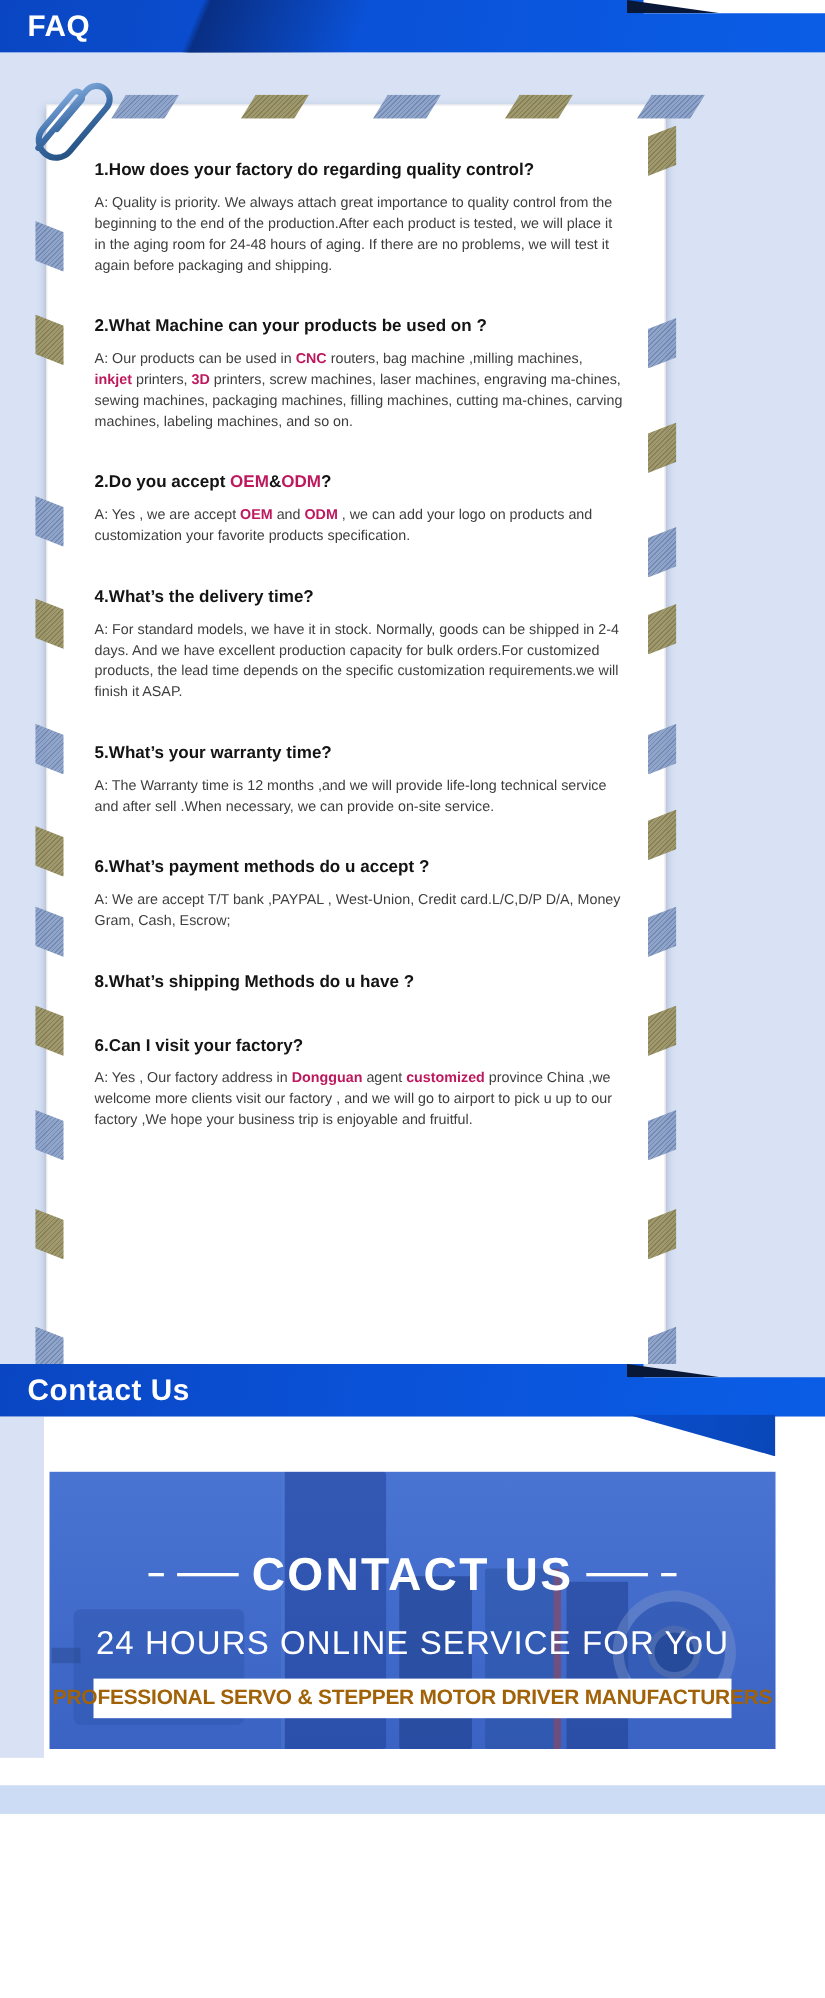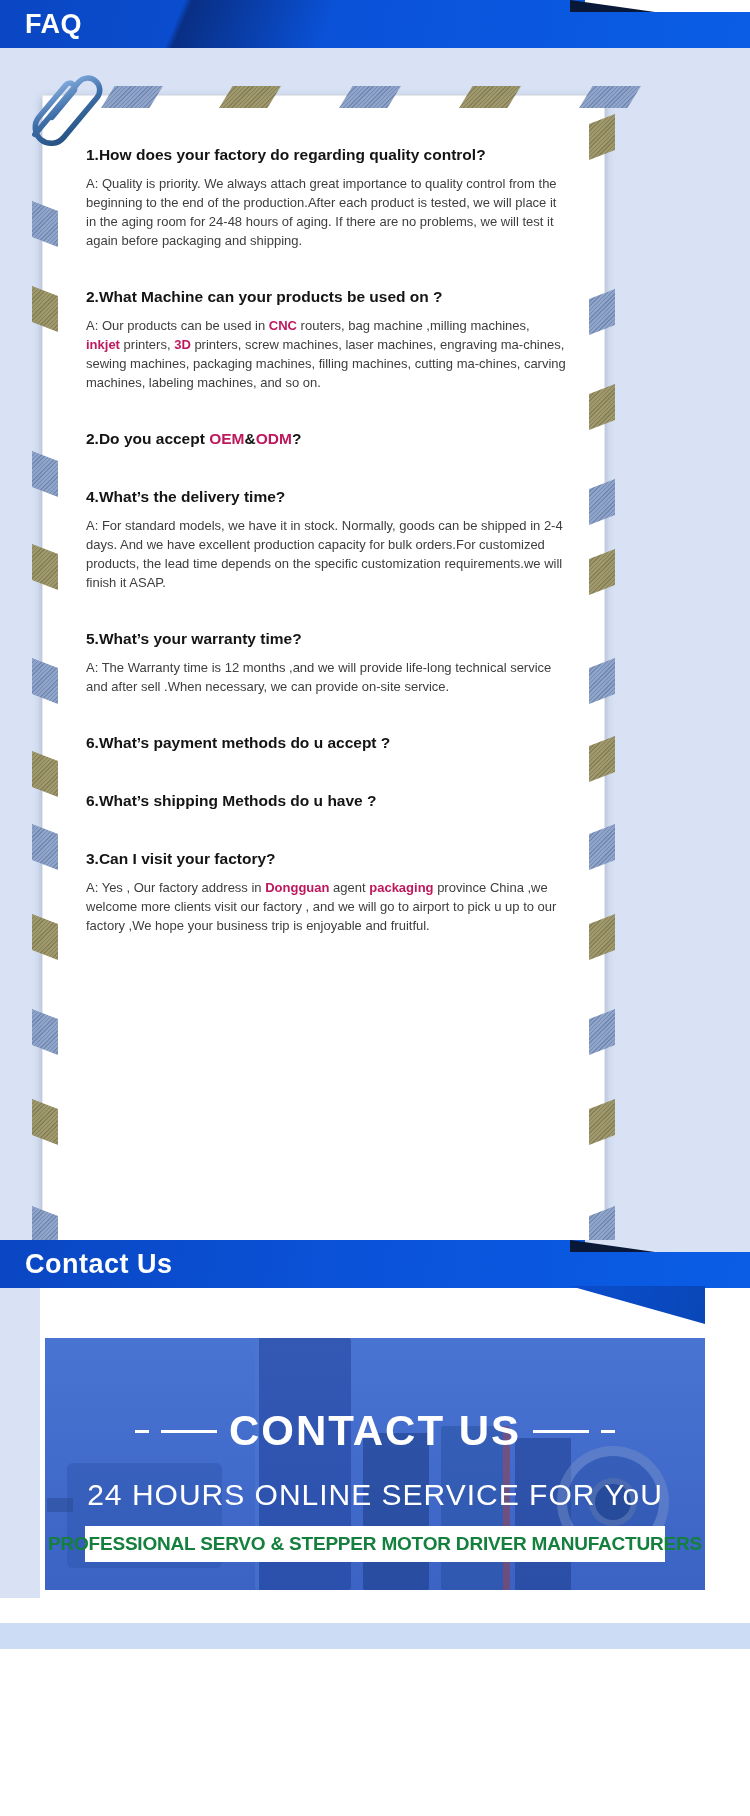--- a/index.html
+++ b/index.html
@@ -66,21 +66,21 @@
 
   .hero-line1{position:absolute;left:0;top:72px;width:100%;display:flex;align-items:center;
       justify-content:center;gap:12px;color:#fff;z-index:3;}
   .hero-title{font-size:42px;font-weight:700;letter-spacing:2px;line-height:1;}
   .hline{height:3px;background:#ffffff;}
   .hline.long{width:56px;}  .hline.short{width:14px;}
   .hero-sub{position:absolute;left:0;top:140px;width:100%;text-align:center;color:#ffffff;
       font-size:30px;font-weight:400;letter-spacing:1px;z-index:3;}
   .hero-bar{position:absolute;left:40px;top:188px;width:580px;height:36px;background:#ffffff;
       display:flex;align-items:center;justify-content:center;z-index:3;}
-  .hero-bar span{color:#15803d;font-size:19px;font-weight:700;letter-spacing:-.2px;white-space:nowrap;}
+  .hero-bar span{color:#a16207;font-size:19px;font-weight:700;letter-spacing:-.2px;white-space:nowrap;}
 </style>
 </head>
 <body>
 
 <div class="page">
 
   <div class="banner-wrap faq">
     <div class="banner-bar"></div>
     <div class="banner-shade"></div>
     <div class="banner-stepdark"></div>
@@ -105,38 +105,40 @@
           <div class="qa-item">
             <h3><span>1.How does your factory do regarding quality control?</span></h3>
             <p><span>A: Quality is priority. We always attach great importance to quality control from the beginning to the end of the production.After each product is tested, we will place it in the aging room for 24-48 hours of aging. If there are no problems, we will test it again before packaging and shipping.</span></p>
           </div>
           <div class="qa-item">
             <h3><span>2.What Machine can your products be used on ?</span></h3>
             <p><span>A: Our products can be used in </span><span class="red">CNC</span><span> routers, bag machine ,milling machines, </span><span class="red">inkjet</span><span> printers, </span><span class="red">3D</span><span> printers, screw machines, laser machines, engraving ma-chines, sewing machines, packaging machines, filling machines, cutting ma-chines, carving machines, labeling machines, and so on.</span></p>
           </div>
           <div class="qa-item">
             <h3><span>2.Do you accept </span><span class="red">OEM</span><span>&amp;</span><span class="red">ODM</span><span>?</span></h3>
+            <p><span>A: Yes , we are accept </span><span class="red">OEM</span><span> and </span><span class="red">ODM</span><span> , we can add your logo on products and customization your favorite products specification.</span></p>
           </div>
           <div class="qa-item">
             <h3><span>4.What’s the delivery time?</span></h3>
             <p><span>A: For standard models, we have it in stock. Normally, goods can be shipped in 2-4 days. And we have excellent production capacity for bulk orders.For customized products, the lead time depends on the specific customization requirements.we will finish it ASAP.</span></p>
           </div>
           <div class="qa-item">
             <h3><span>5.What’s your warranty time?</span></h3>
             <p><span>A: The Warranty time is 12 months ,and we will provide life-long technical service and after sell .When necessary, we can provide on-site service.</span></p>
           </div>
           <div class="qa-item">
             <h3><span>6.What’s payment methods do u accept ?</span></h3>
-          </div>
-          <div class="qa-item">
-            <h3><span>6.What’s shipping Methods do u have ?</span></h3>
-          </div>
-          <div class="qa-item">
-            <h3><span>3.Can I visit your factory?</span></h3>
-            <p><span>A: Yes , Our factory address in </span><span class="red">Dongguan</span><span> agent </span><span class="red">packaging</span><span> province China ,we welcome more clients visit our factory , and we will go to airport to pick u up to our factory ,We hope your business trip is enjoyable and fruitful.</span></p>
+            <p><span>A: We are accept T/T bank ,PAYPAL , West-Union, Credit card.L/C,D/P D/A, Money Gram, Cash, Escrow;</span></p>
+          </div>
+          <div class="qa-item">
+            <h3><span>8.What’s shipping Methods do u have ?</span></h3>
+          </div>
+          <div class="qa-item">
+            <h3><span>6.Can I visit your factory?</span></h3>
+            <p><span>A: Yes , Our factory address in </span><span class="red">Dongguan</span><span> agent </span><span class="red">customized</span><span> province China ,we welcome more clients visit our factory , and we will go to airport to pick u up to our factory ,We hope your business trip is enjoyable and fruitful.</span></p>
           </div>
         </div>
     <div class="tape h blue" style="left: 58px; top: -10px;"></div>
         <div class="tape h khaki" style="left: 176px; top: -10px;"></div>
         <div class="tape h blue" style="left: 296px; top: -10px;"></div>
         <div class="tape h khaki" style="left: 416px; top: -10px;"></div>
         <div class="tape h blue" style="left: 536px; top: -10px;"></div>
         <div class="tape h blue" style="left: 58px; top: 1234px;"></div>
         <div class="tape h khaki" style="left: 176px; top: 1234px;"></div>
         <div class="tape h blue" style="left: 296px; top: 1234px;"></div>

